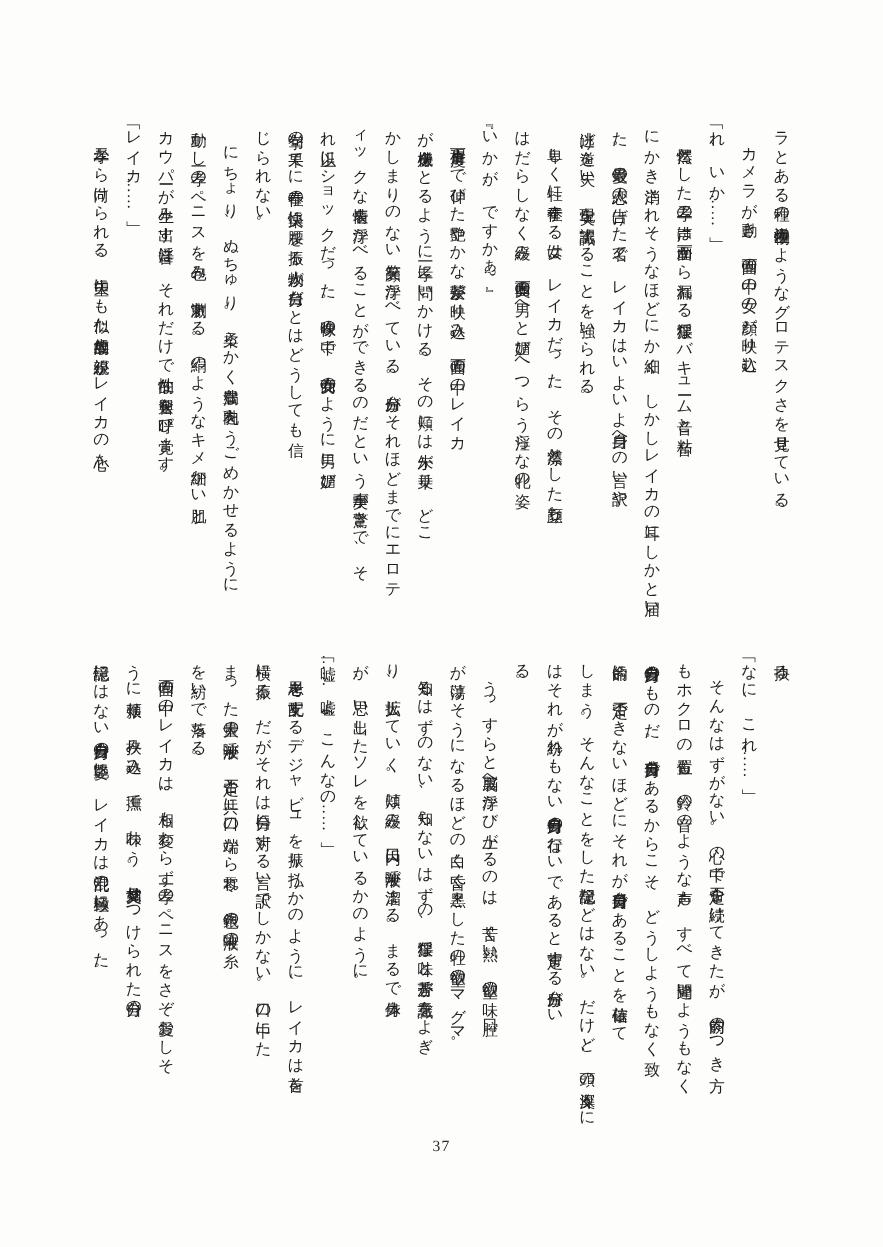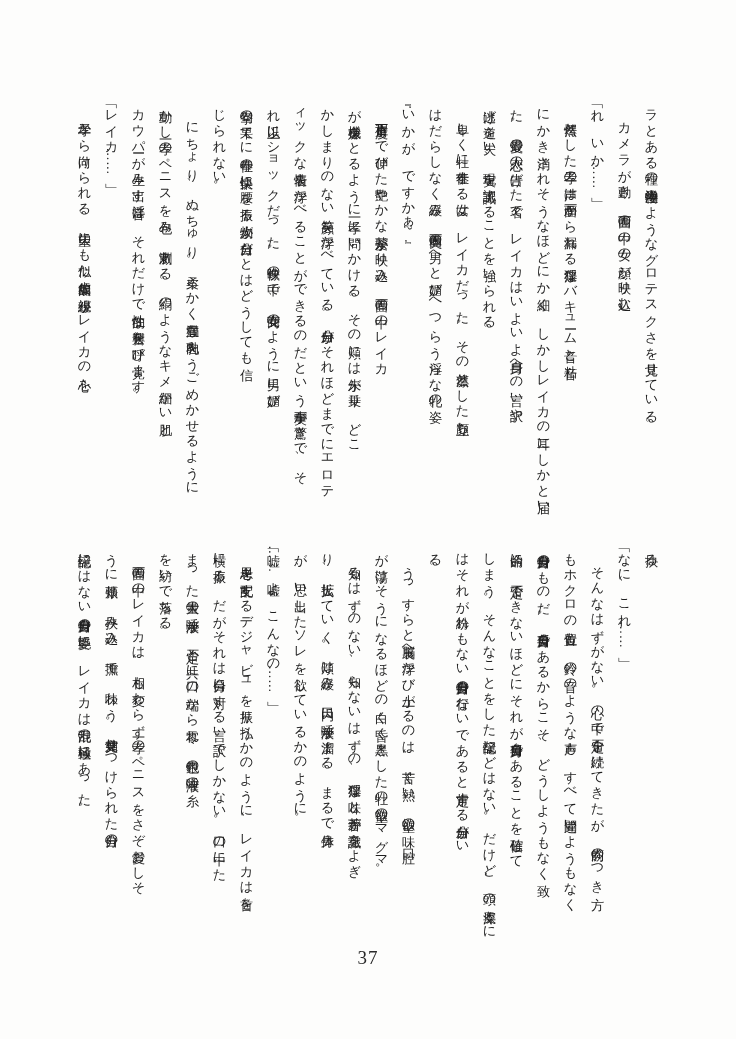--- a/index.html
+++ b/index.html
@@ -31,21 +31,21 @@
   .tier-upper { top: 100px; }
   .tier-lower { top: 544px; }
   .tline { height: 412px; }
   .tline.indent { text-indent: 1em; }
   .page-number {
     position: absolute;
     top: 947px;
     left: 0;
     width: 736px;
     text-align: center;
-    font-size: 19px;
+    font-size: 13px;
     letter-spacing: 1px;
     color: #2a2a2a;
   }
 </style>
 </head>
 <body>
 
 <div class="page">
   <div class="tier tier-upper">
       <div class="tline">ラとある種の海洋生物のようなグロテスクさを見せている。</div>

